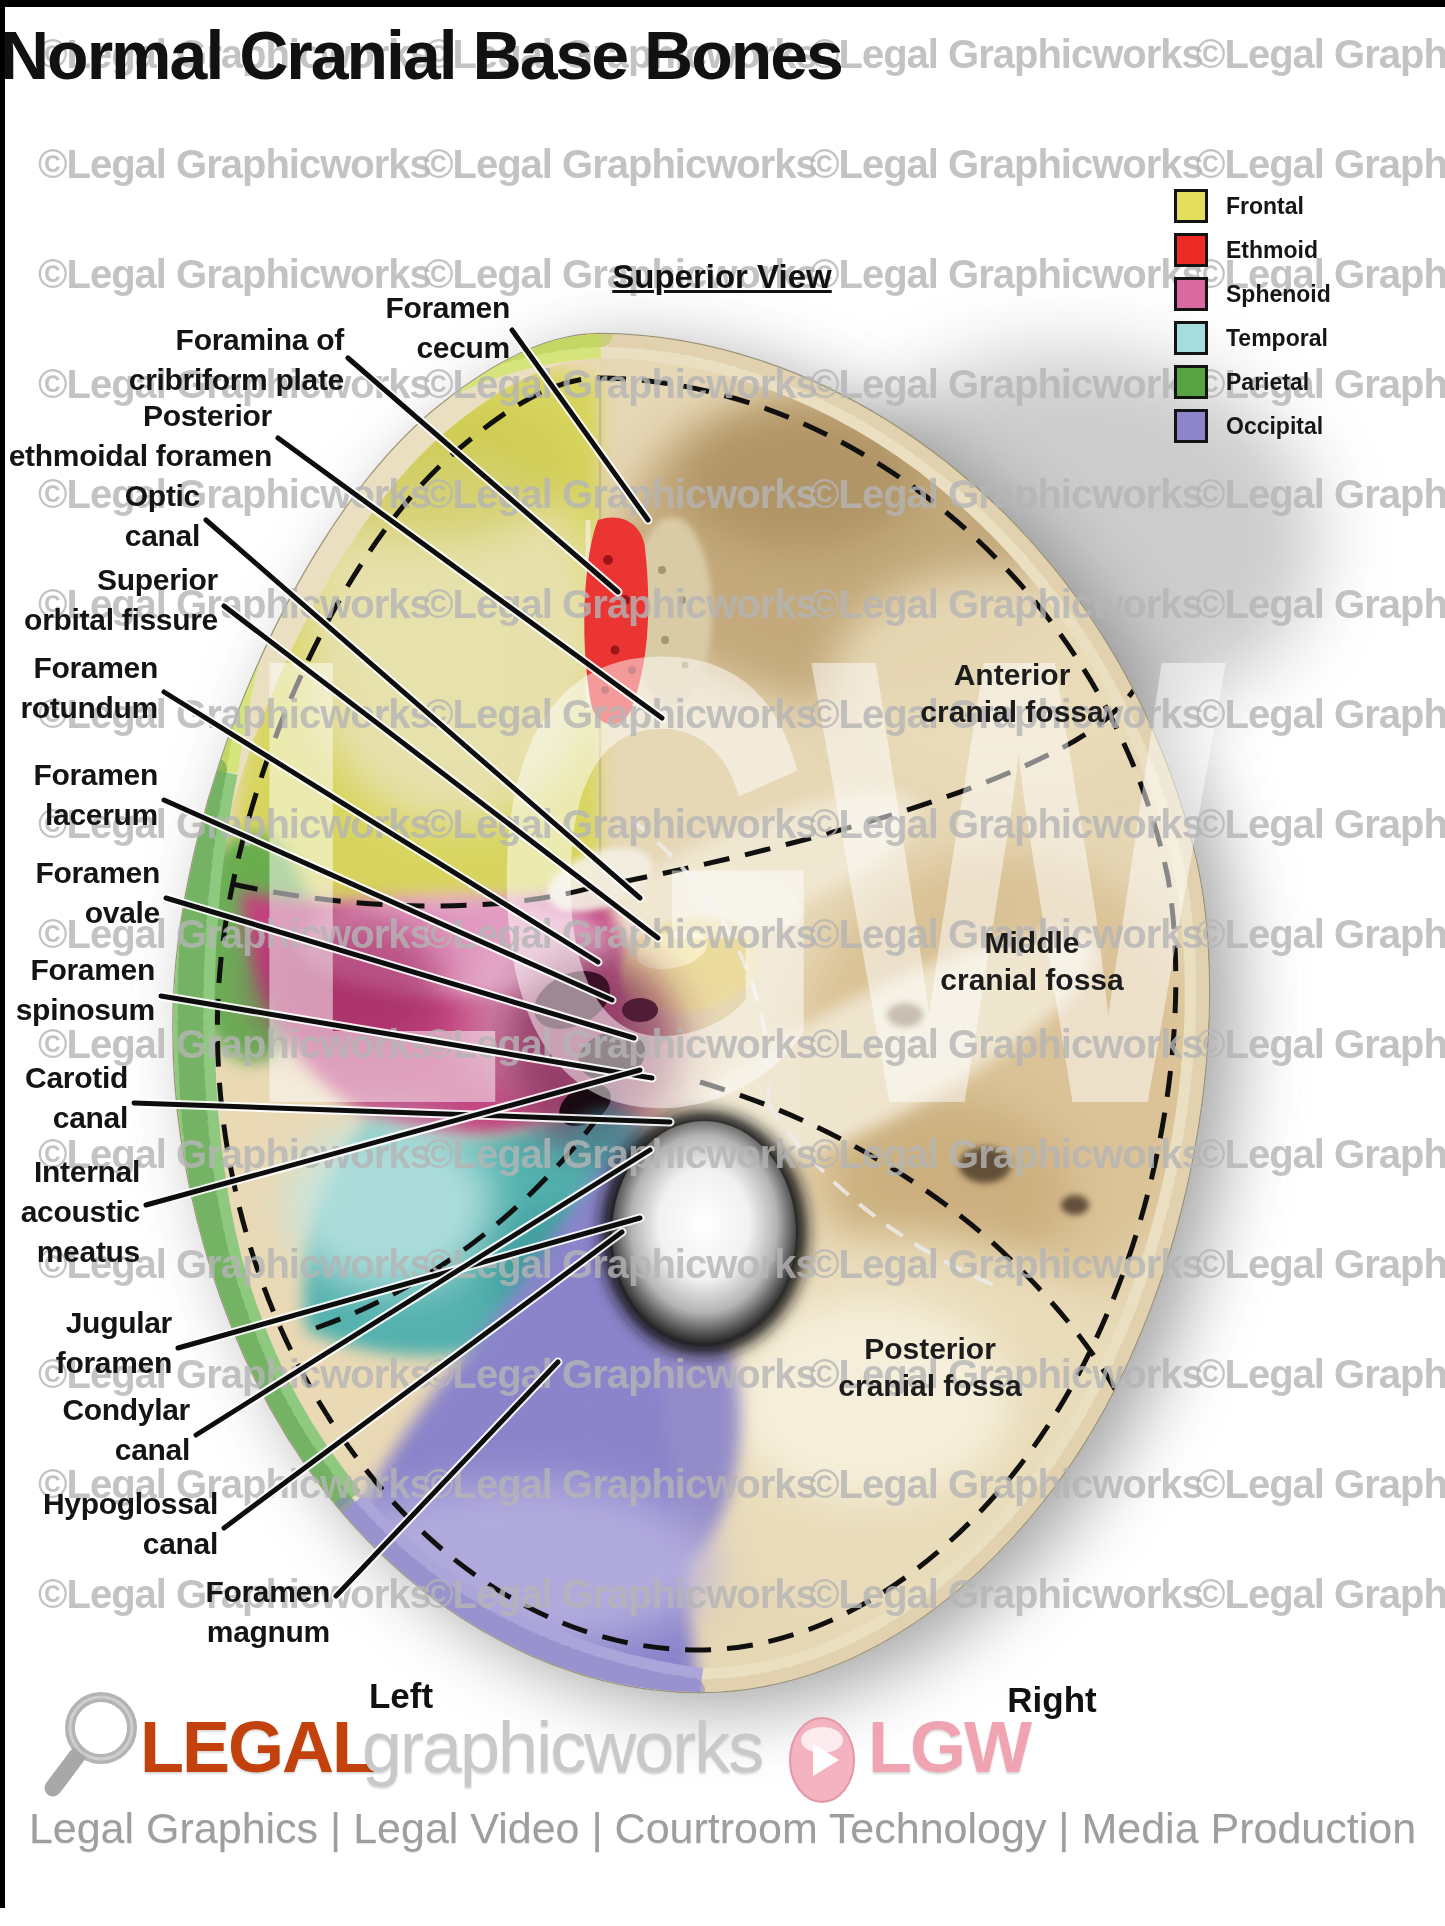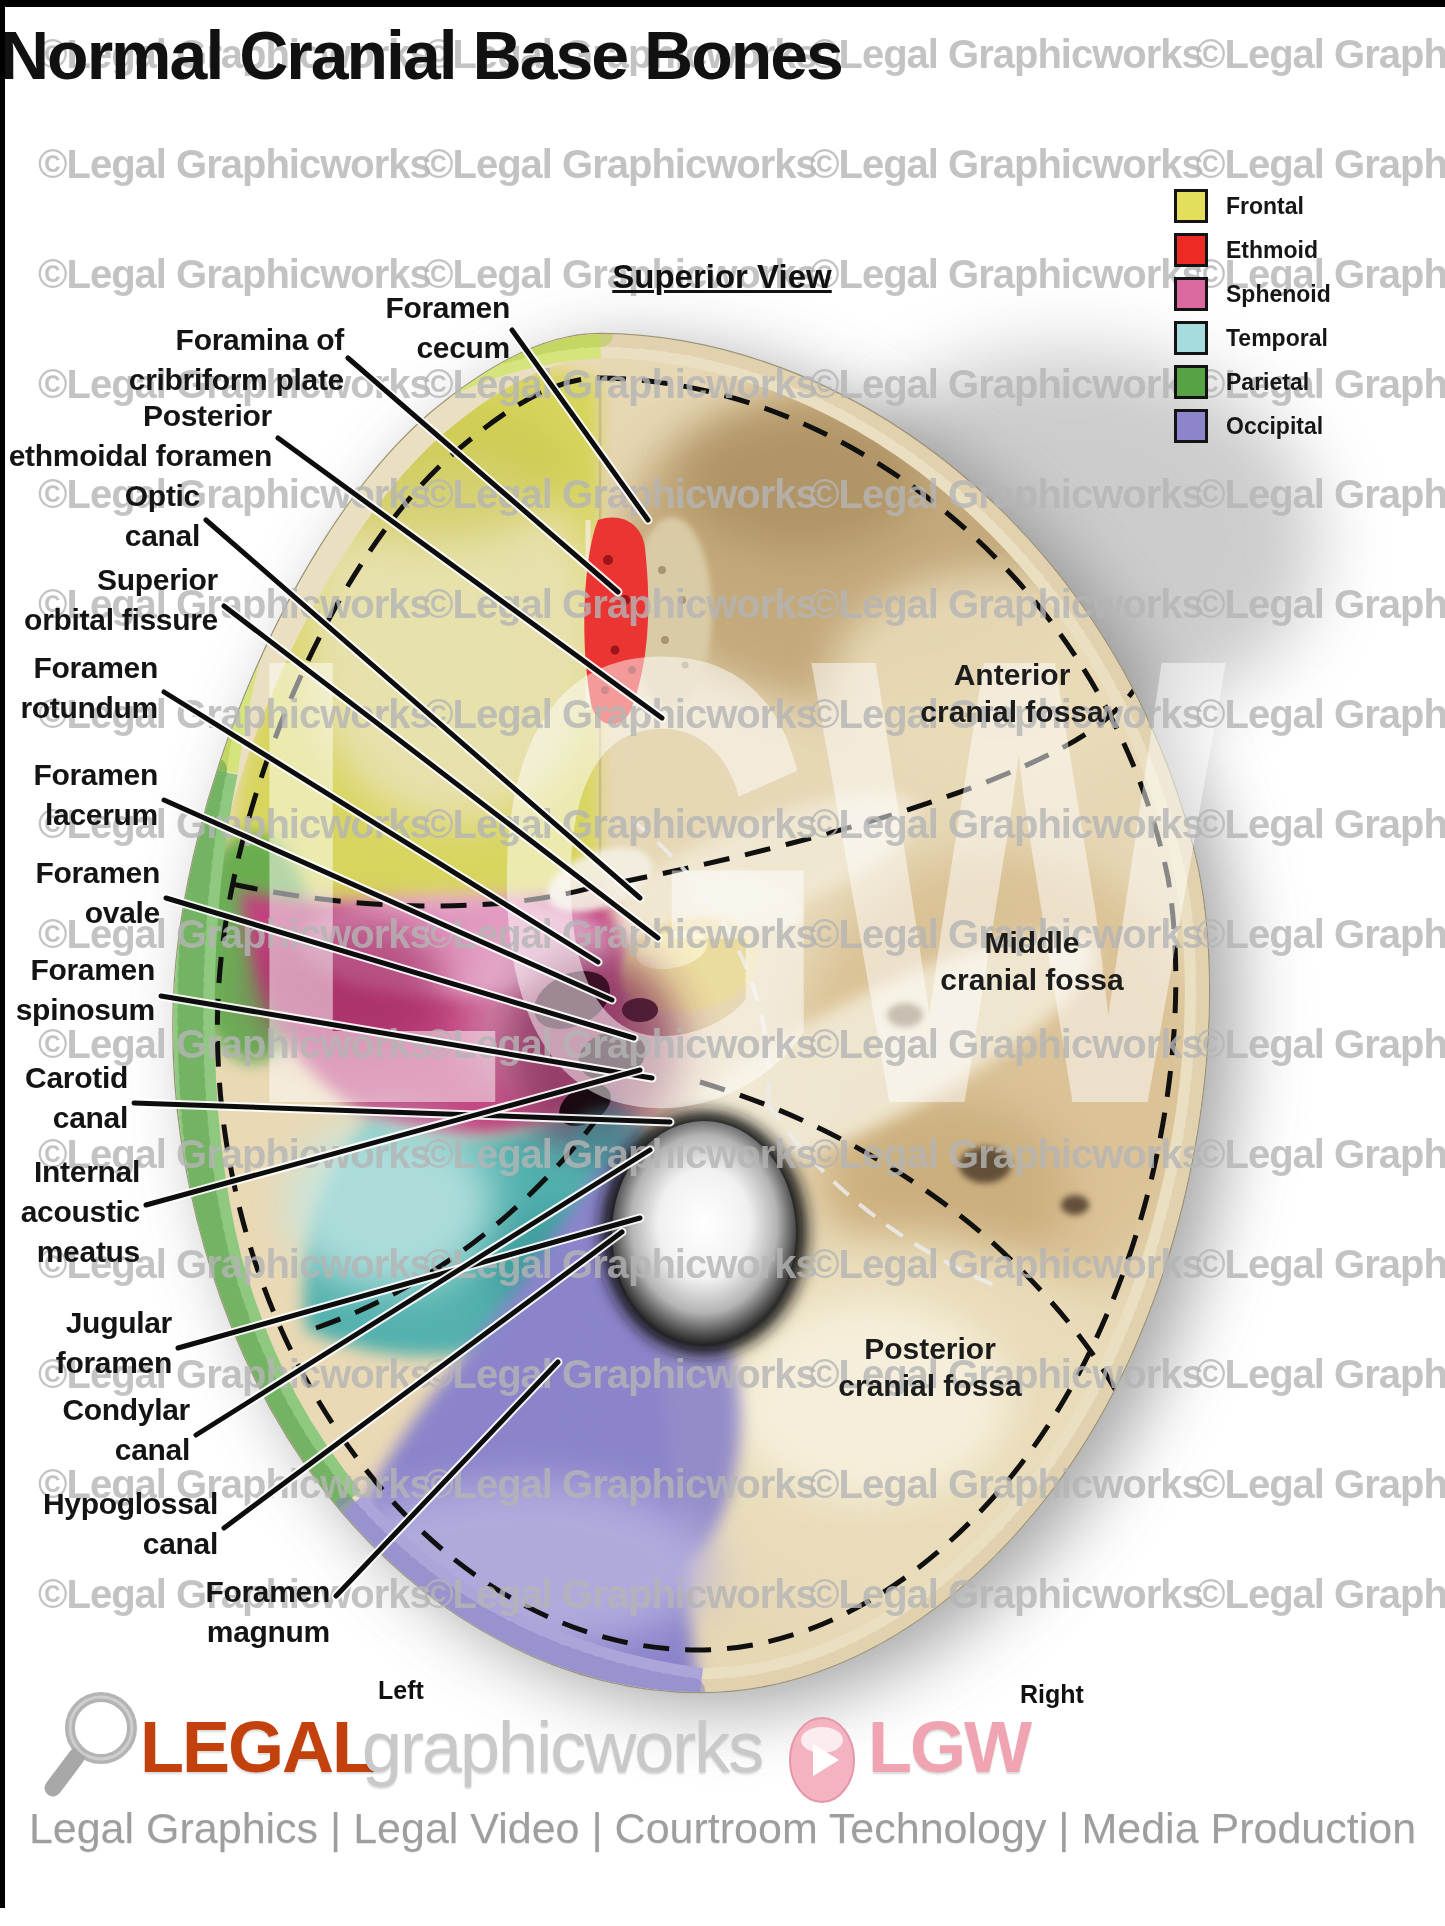--- a/index.html
+++ b/index.html
@@ -25,21 +25,21 @@
   .slabel{position:absolute;text-align:right;font-size:30px;font-weight:700;line-height:40px;
           color:#141414;white-space:pre-line;letter-spacing:-0.3px;}
   .rlabel{position:absolute;text-align:center;font-size:30px;font-weight:700;line-height:37px;
           color:#1c1c1c;white-space:pre-line;width:320px;}
 
   .legend{position:absolute;left:1174px;top:184px;z-index:6;}
   .legend-row{display:flex;align-items:center;height:44px;}
   .swatch{width:28px;height:28px;border:3px solid #131313;margin-right:18px;flex:0 0 auto;}
   .legend-label{font-size:23px;font-weight:700;color:#161616;white-space:nowrap;}
 
-  .side-label{position:absolute;width:120px;text-align:center;font-size:25px;font-weight:700;
+  .side-label{position:absolute;width:120px;text-align:center;font-size:35px;font-weight:700;
               color:#111;z-index:6;}
   .brand-word{position:absolute;font-size:72px;letter-spacing:-2px;z-index:6;
               text-shadow:0 2px 2px rgba(0,0,0,.15);white-space:nowrap;}
   .brand-bold{font-weight:700;}
   .brand-light{font-weight:400;}
   .tagline{position:absolute;left:0;top:1804px;width:1445px;text-align:center;font-size:43px;
            font-weight:400;color:#9e9e9e;z-index:6;text-shadow:0 1px 1px rgba(0,0,0,.1);}
   .icon-abs{position:absolute;z-index:6;}
 </style>
 </head>

